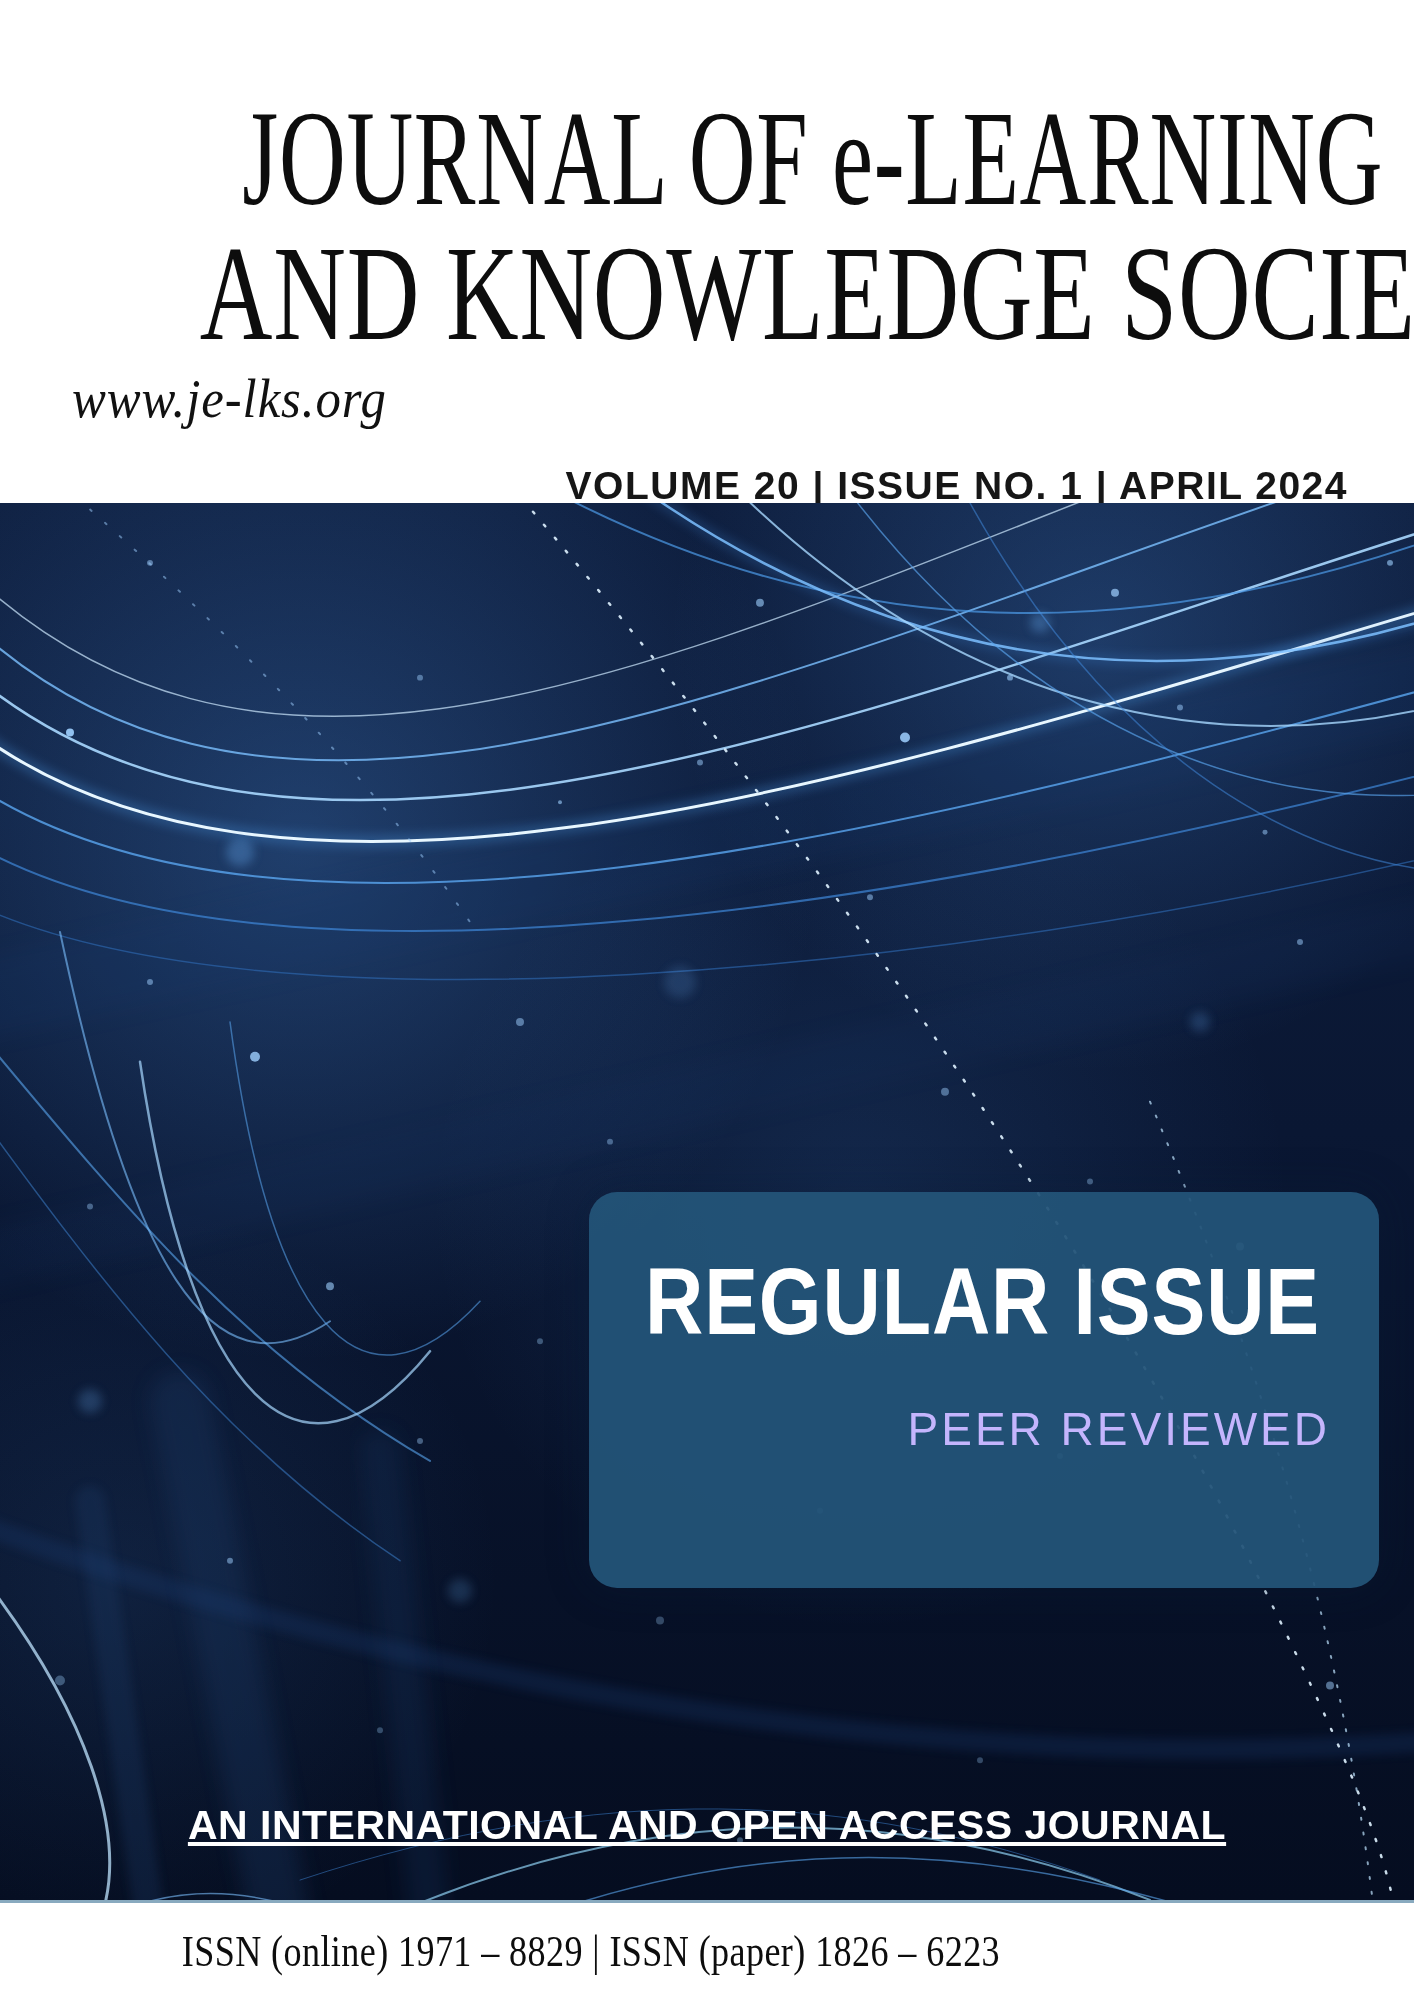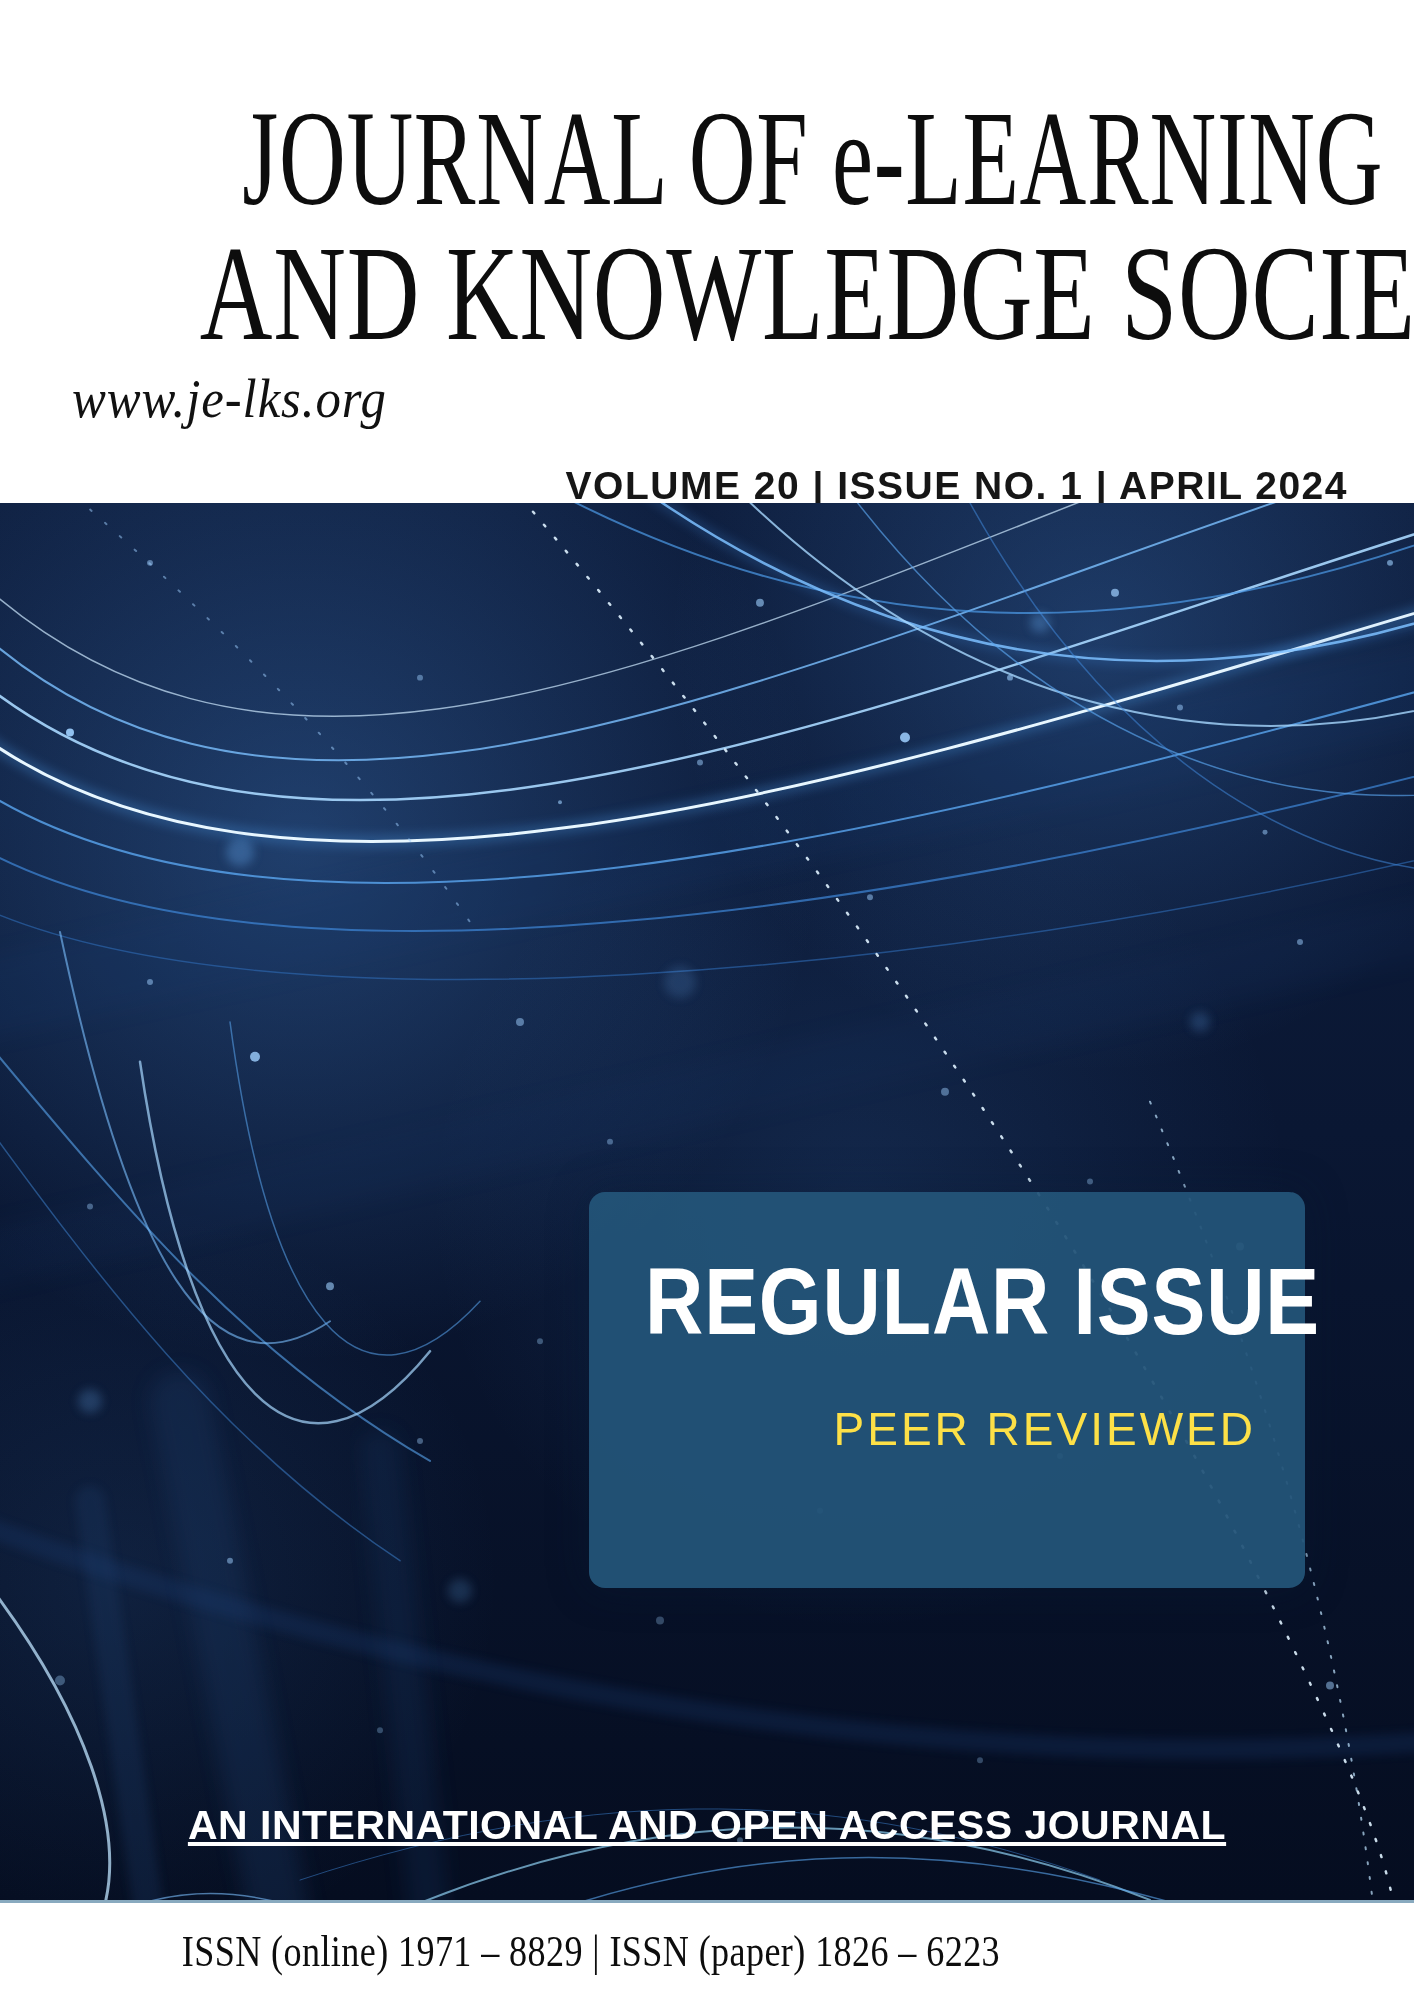--- a/index.html
+++ b/index.html
@@ -33,33 +33,33 @@
   
   .photo{
     position:absolute;top:503px;left:0;width:1414px;height:1400px;
     background:#0a1733;box-sizing:border-box;
     border-bottom:3px solid rgba(160,196,216,.85);
   }
   .photo svg{position:absolute;top:0;left:0;width:100%;height:100%;display:block;}
 
   
   .badge{
-    position:absolute;left:589px;top:689px;width:716px;height:396px;
-    border-radius:16px;background:rgba(35,84,120,.94);
+    position:absolute;left:589px;top:689px;width:790px;height:396px;
+    border-radius:28px;background:rgba(35,84,120,.94);
     box-shadow:0 0 40px rgba(10,30,55,.35);
   }
   .badge-title{
     position:absolute;left:56px;top:62px;
     font-weight:800;font-size:95px;letter-spacing:1px;color:#ffffff;
     line-height:1;white-space:nowrap;
     transform:scaleX(.85);transform-origin:0 50%;
   }
   .badge-sub{
     position:absolute;right:49px;top:206px;text-align:right;
-    font-weight:300;font-size:46px;letter-spacing:3px;color:#fde047;
+    font-weight:300;font-size:46px;letter-spacing:3px;color:#c4b5fd;
     line-height:62px;white-space:nowrap;
   }
 
   
   .association{
     position:absolute;left:0;width:100%;bottom:46px;text-align:center;
     font-weight:700;font-size:41px;letter-spacing:.5px;color:#ffffff;
     line-height:57px;white-space:nowrap;text-decoration:underline;
   }
 

